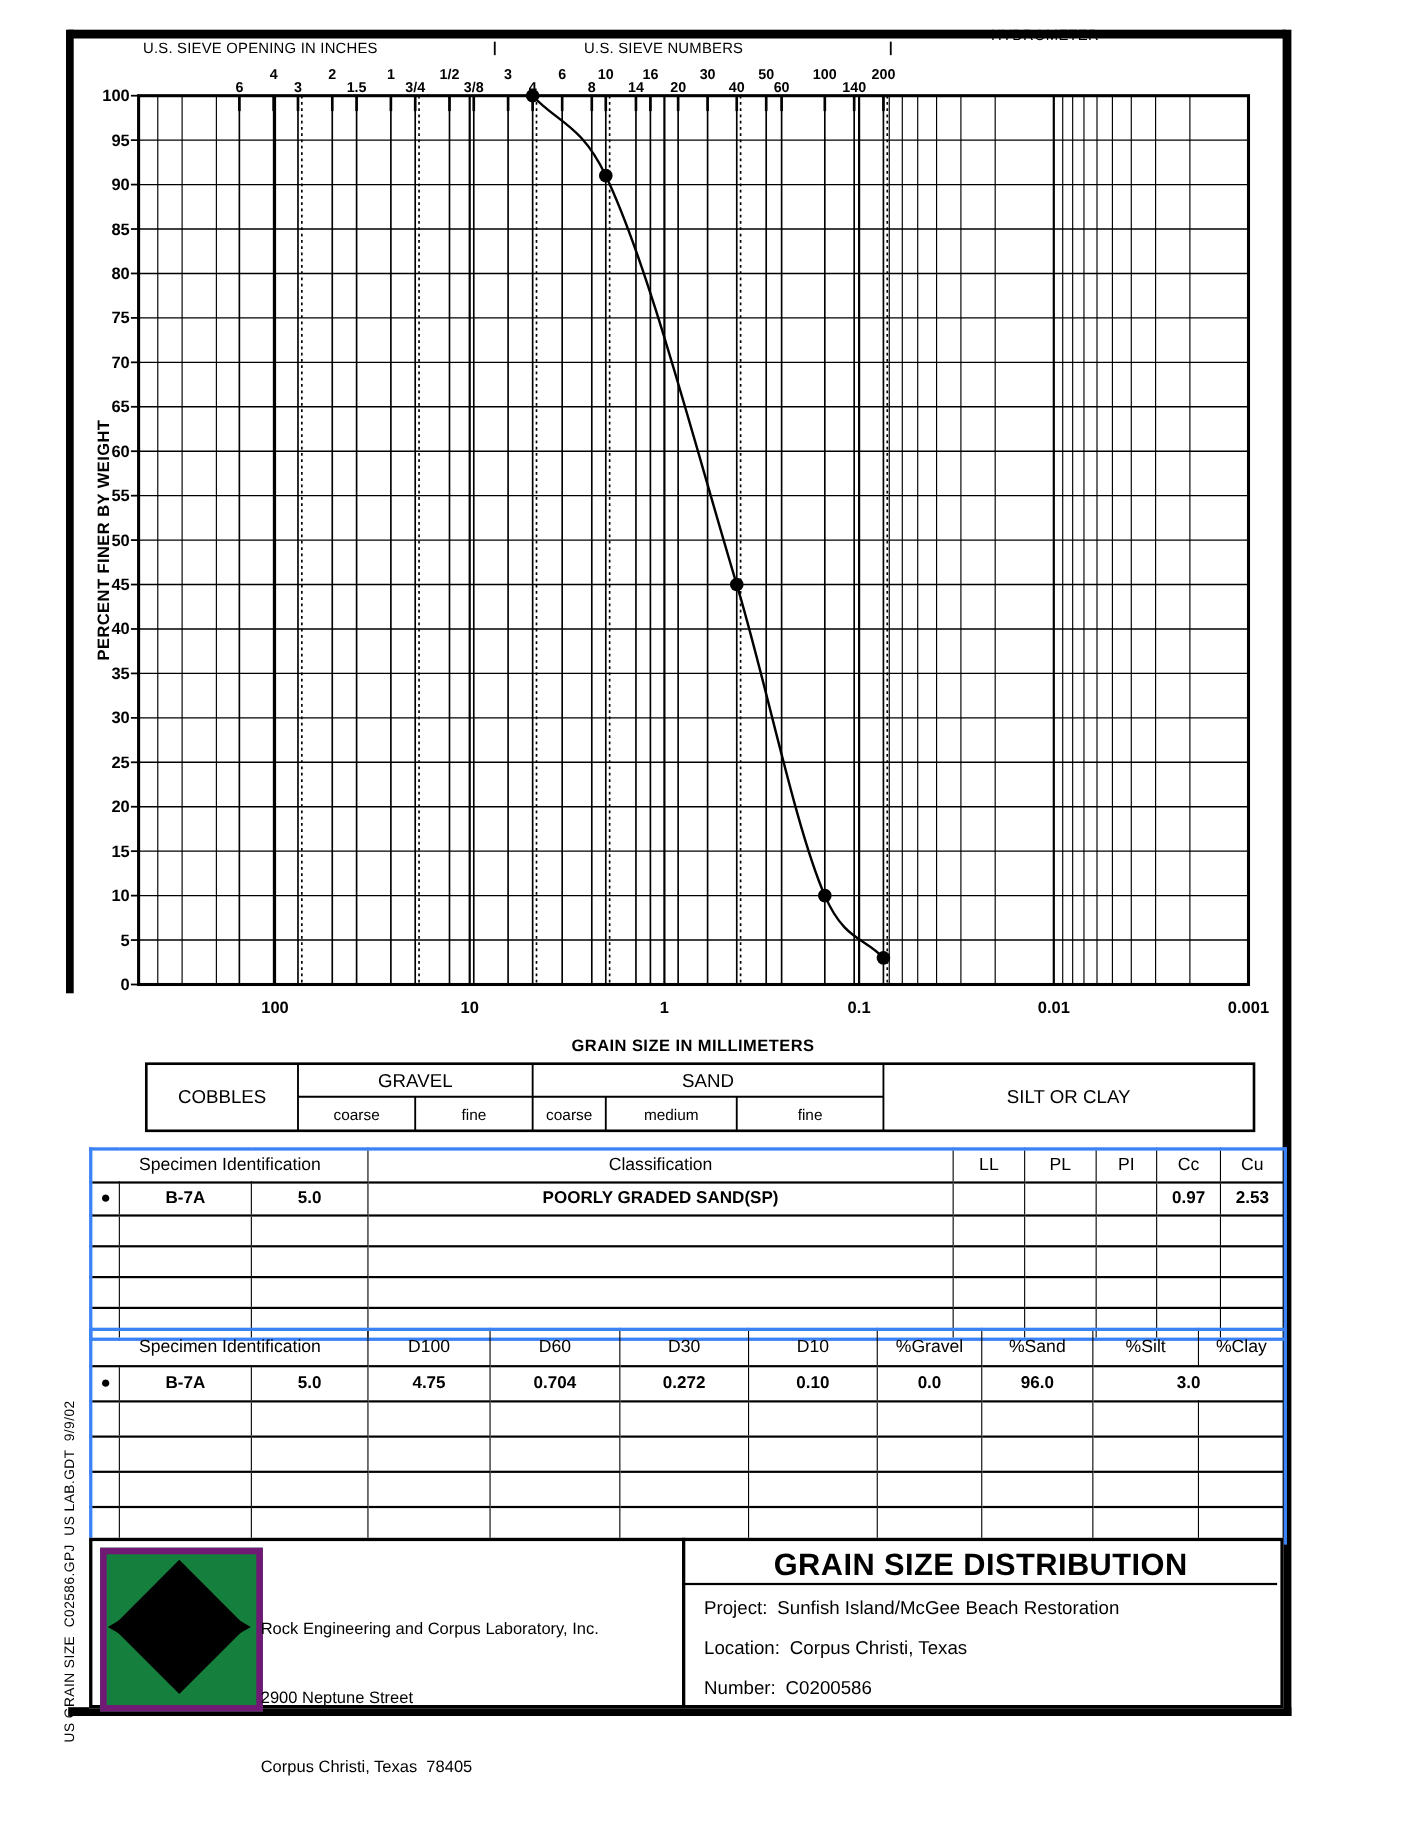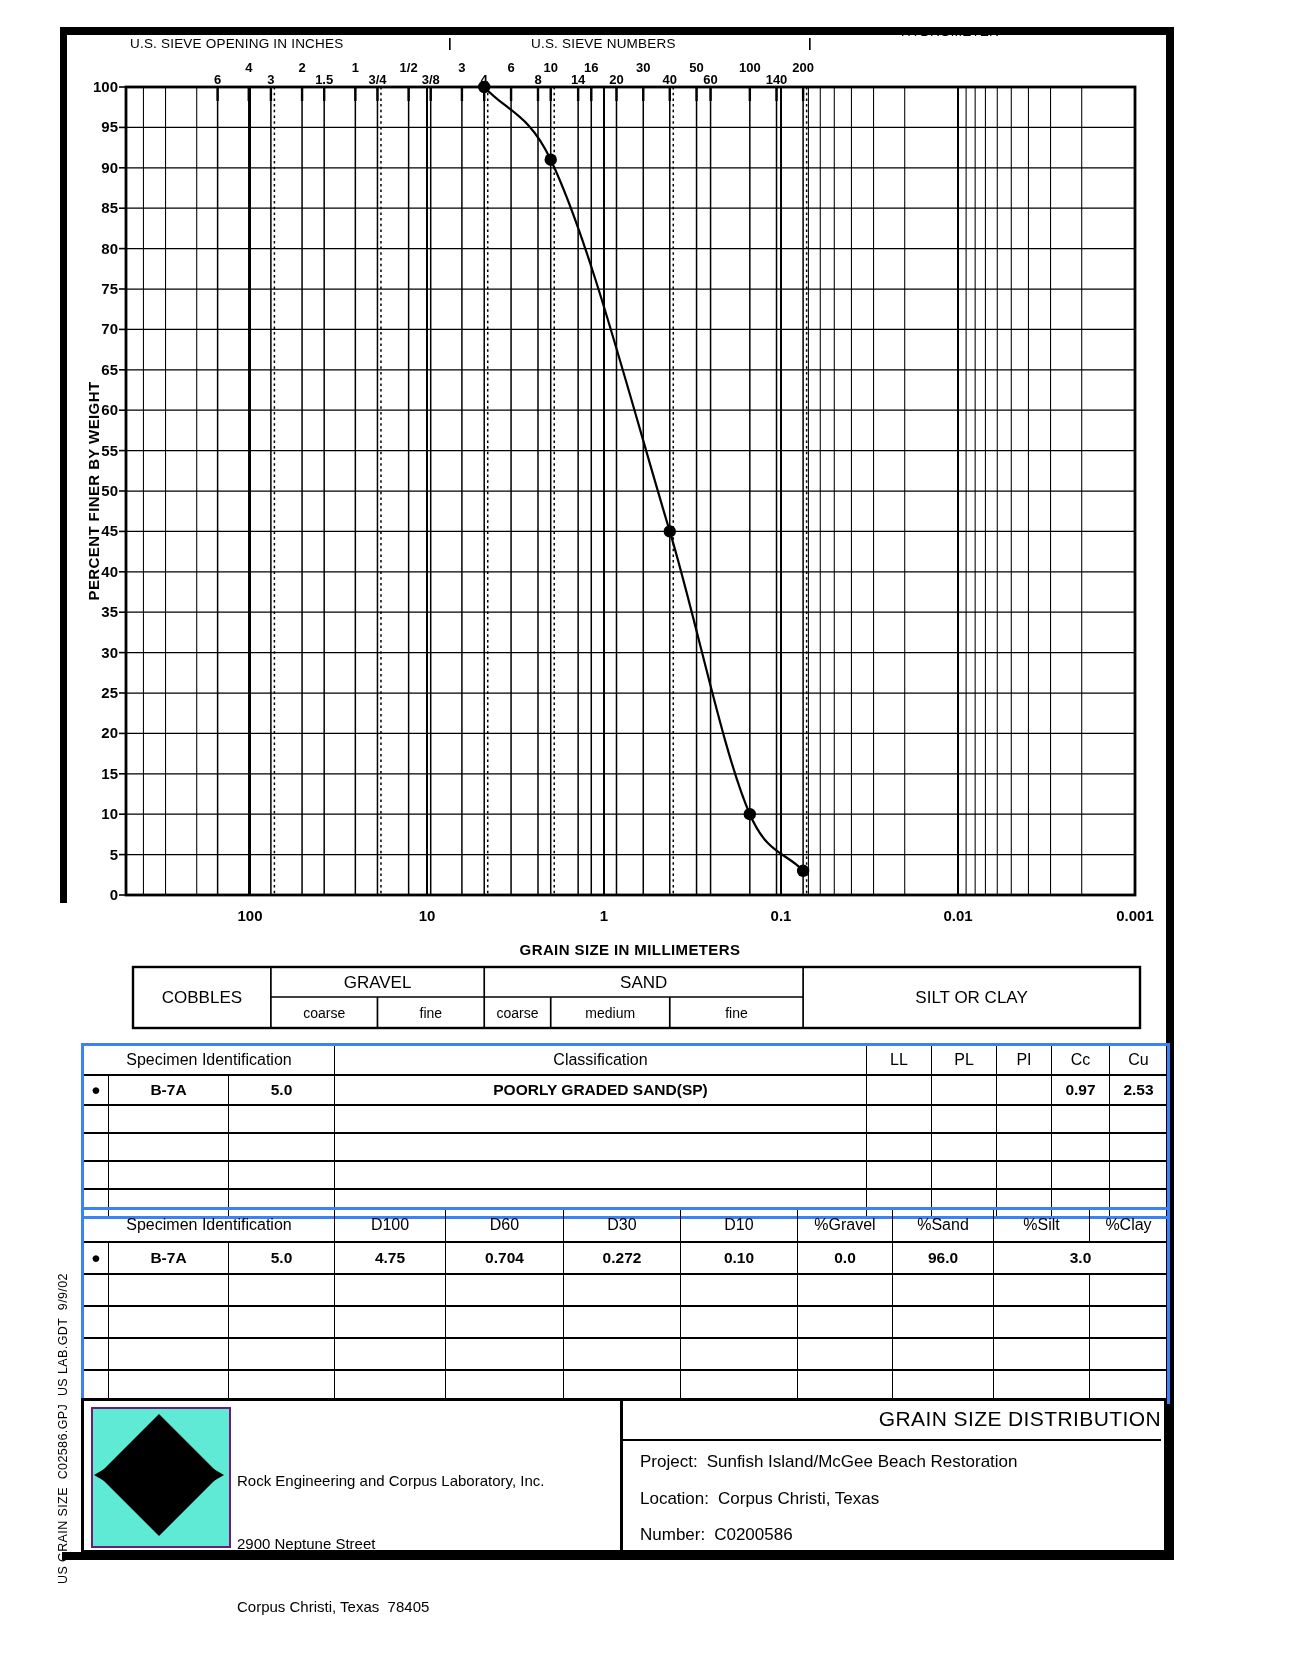--- a/index.html
+++ b/index.html
@@ -43,23 +43,23 @@
   td.mk{padding:0;text-align:center;font-size:13px}
   td.nm{text-align:left;border-right:none}
   td.dp{text-align:right;border-left:none}
   th.spec{text-align:center}
   tr.erow td{height:26px}
   tr.erow2 td{height:30px}
 
   
   #footer-box{position:absolute;border:3px solid #000;background:#fff}
   #footer-divider{position:absolute;background:#000}
-  #logo-box{position:absolute;border:2px solid #701a75;background:#5eead4}
+  #logo-box{position:absolute;border:6px solid #701a75;background:#15803d}
   .company{position:absolute;font-size:15px;line-height:21px;white-space:pre}
-  #report-title{position:absolute;border-bottom:2.4px solid #000;text-align:right;font-weight:400;font-size:21px;letter-spacing:.4px}
+  #report-title{position:absolute;border-bottom:2.4px solid #000;text-align:center;font-weight:700;font-size:28px;letter-spacing:.4px}
   .proj-line{position:absolute;font-size:17px;white-space:nowrap}
   .proj-line .lbl{margin-right:9px}
 
   #sidebar-text{
     position:absolute;font-size:12.5px;letter-spacing:.4px;white-space:pre;
     transform:rotate(-90deg);transform-origin:0 0;
   }
 </style>
 </head>
 <body>

